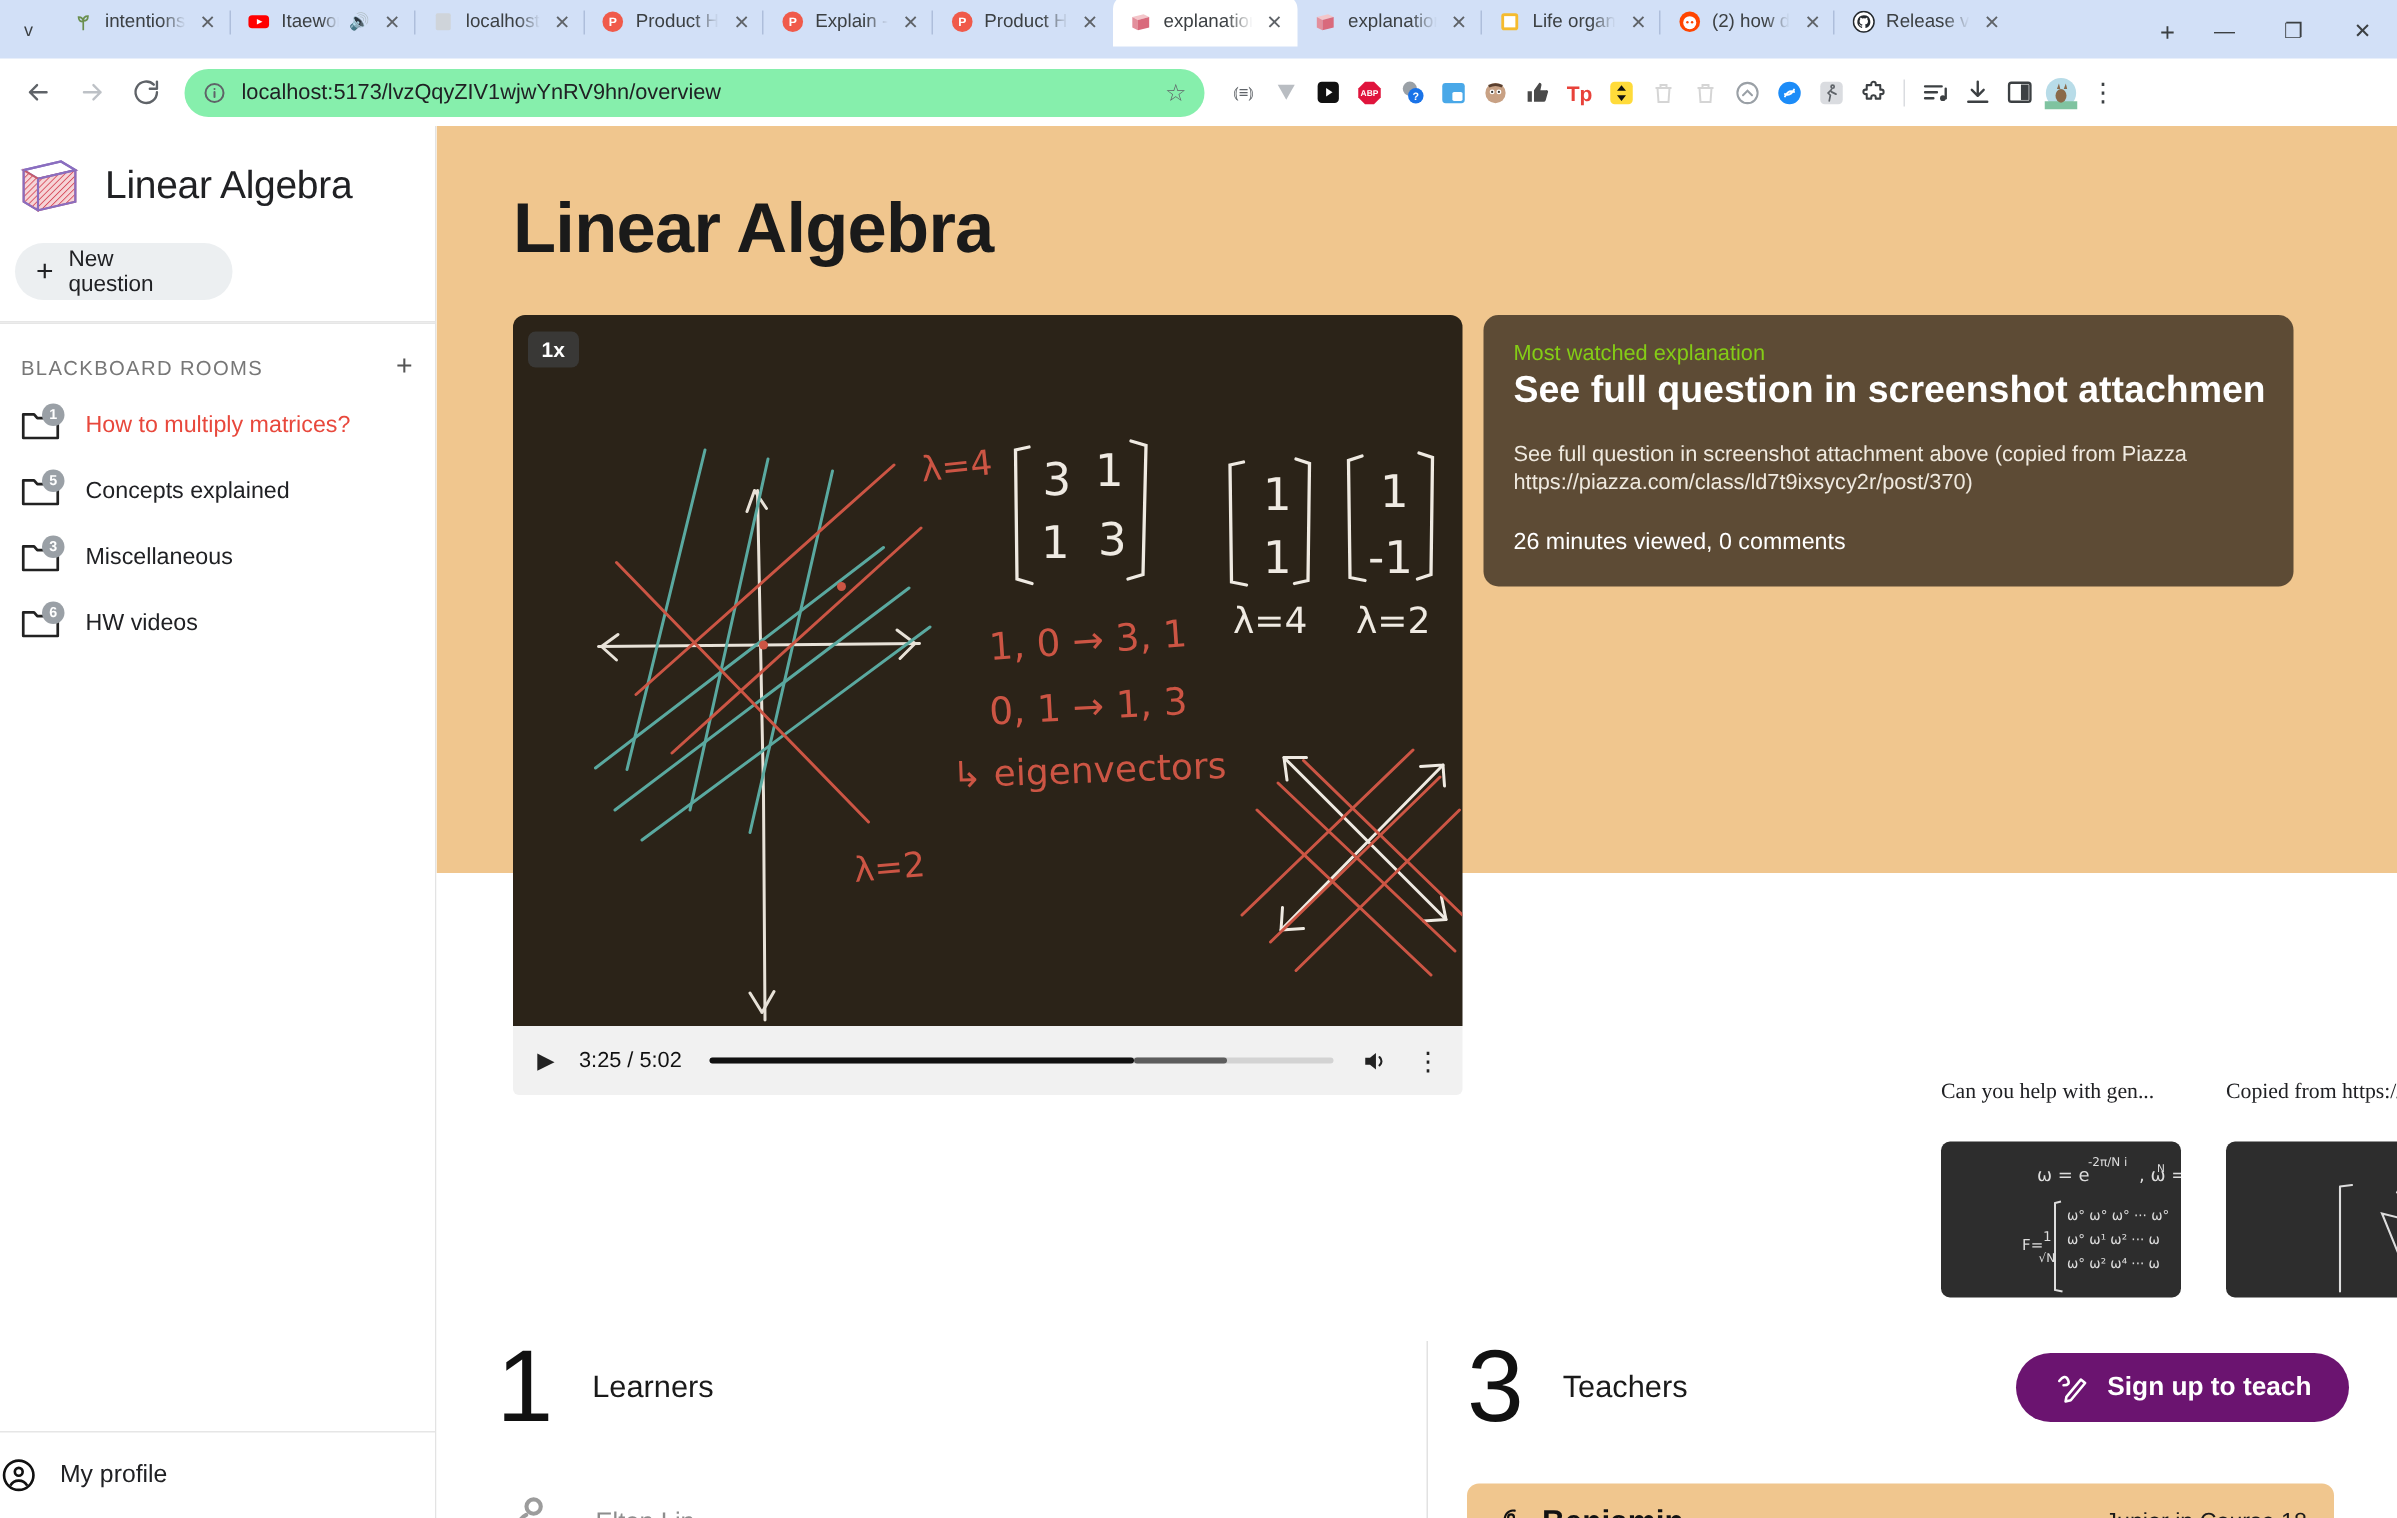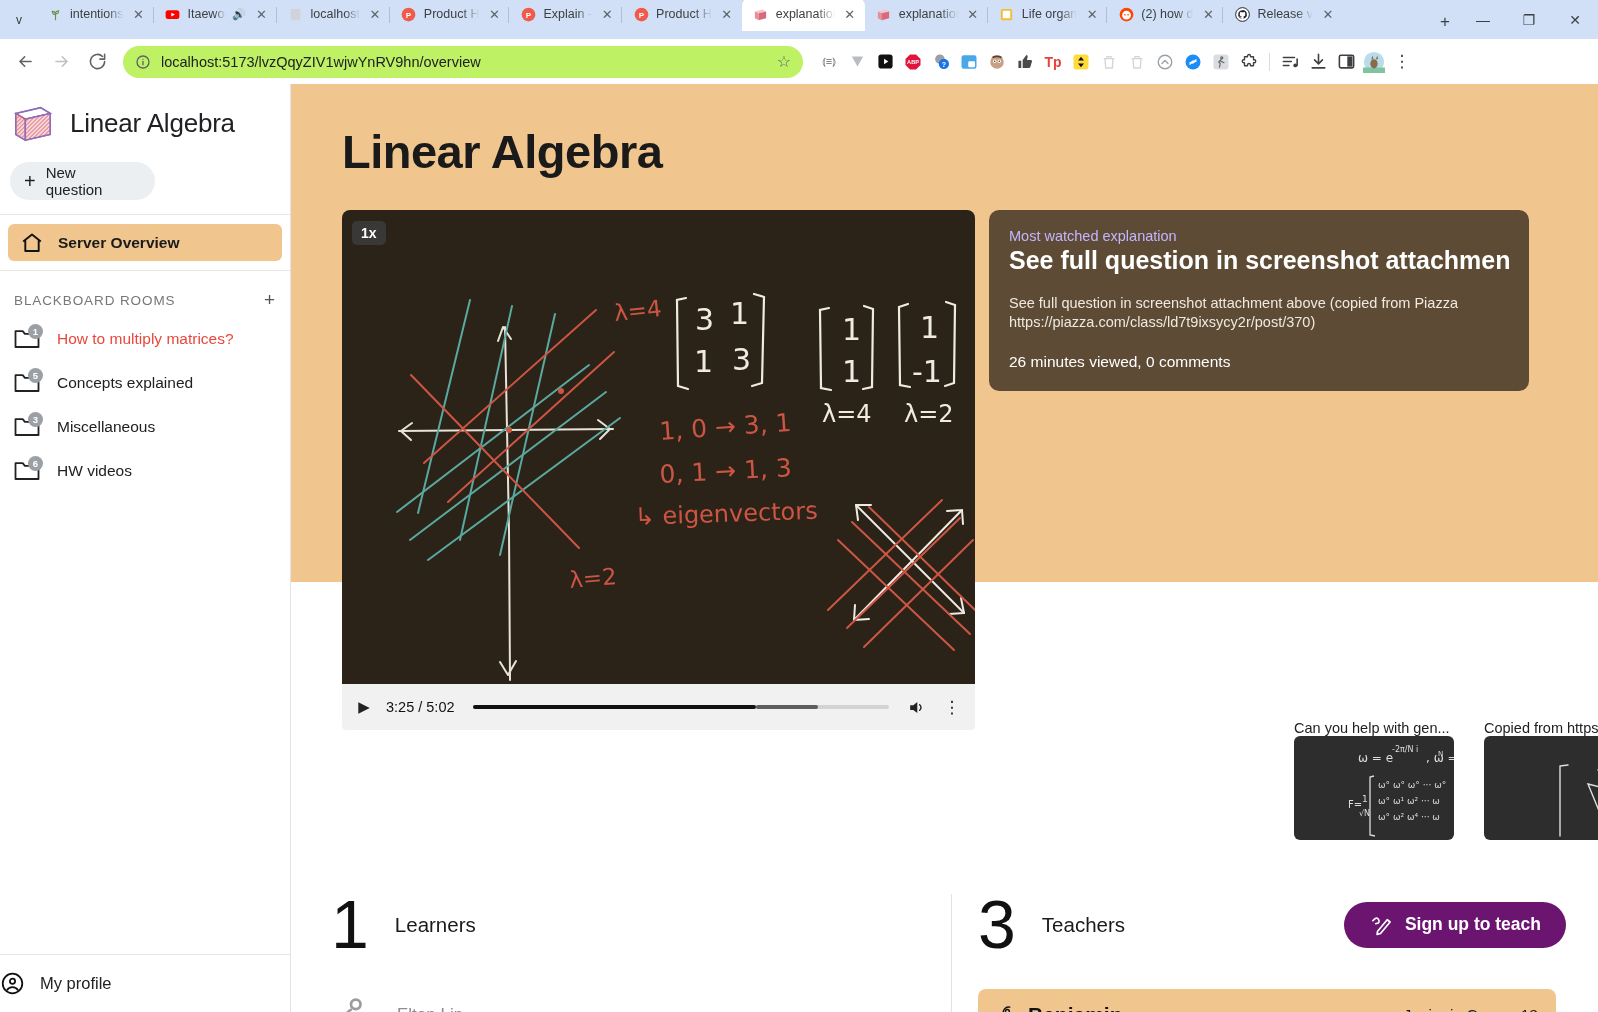--- a/index.html
+++ b/index.html
@@ -35,21 +35,21 @@
   .tab .tclose { width: 16px; flex:0 0 16px; text-align:center; font-size: 13px; color:#5f6368; }
   .tab .tsep { position:absolute; left:-1px; top:10px; height:16px; width:1px; background:#aebedb; }
   .newtab { width: 30px; height: 34px; display:flex; align-items:center; justify-content:center; font-size:17px; color:#3c4043; }
   .wincontrols { display: flex; align-items: center; height: 39px; margin-left: auto; flex: 0 0 auto; }
   .wincontrols div { width: 46px; height: 39px; display:flex; align-items:center; justify-content:center; color:#3c4043; font-size:14px; }
 
   .toolbar { height: 45px; background:#fff; display:flex; align-items:center; padding: 0 8px; flex: 0 0 45px; gap: 2px;}
   .navbtn { width:34px;height:34px;display:flex;align-items:center;justify-content:center;color:#5f6368; }
   .navbtn.dim { color:#bdc1c6; }
   .omnibox {
-    flex:1; height:32px; background:#bef264; border-radius:16px; display:flex; align-items:center;
+    flex:1; height:32px; background:#86efac; border-radius:16px; display:flex; align-items:center;
     padding: 0 12px; gap: 10px; margin: 0 7px; max-width: 680px;
   }
   .omnibox .url { font-size:14.5px; color:#202124; flex:1; white-space:nowrap; overflow:hidden; }
   .ext-icons { display:flex; align-items:center; gap:2px; margin-left:4px; }
   .exti { width:26px;height:26px;display:flex;align-items:center;justify-content:center;font-size:13px;color:#5f6368; position:relative;}
   .vdiv { width:1px;height:18px;background:#dadce0;margin:0 5px; }
 
   
   .app { flex:1; display:flex; min-height:0; background:#fff; }
   .sidebar {
@@ -106,28 +106,28 @@
   .vtime { font-size:14.5px; color:#111; font-variant-numeric: tabular-nums;}
   .vbar { flex:1; height:4px; background:#d3d3d3; border-radius:2px; position:relative; margin:0 6px;}
   .vbar .played { position:absolute;left:0;top:0;bottom:0;width:68%;background:#111;border-radius:2px;}
   .vbar .buffered { position:absolute;left:68%;top:0;bottom:0;width:15%;background:#5d5d5d;border-radius:2px;}
   .vicon { font-size:15px;color:#222;width:22px;text-align:center;}
 
   .mostcard {
     flex:1; margin-right: 42px; background:#5d4b35; border-radius:10px; padding: 18px 20px 20px 20px;
     align-self:flex-start; color:#fff; max-width: 540px;
   }
-  .mostcard .eyebrow { font-size:14.5px; color:#c4b5fd; }
+  .mostcard .eyebrow { font-size:14.5px; color:#84cc16; }
   .mostcard h2 { font-size:25px; font-weight:bold; margin-top:2px; white-space:nowrap; overflow:hidden; }
   .mostcard .desc { font-size:14.5px; color:#efe9df; margin-top:19px; line-height:1.28; }
   .mostcard .stats { font-size:15.5px; color:#fff; margin-top:22px; }
 
   .thumbsrow { position:absolute; left: 1003px; top: 636px; display:flex; gap:30px; }
   .thumb { width:160px; }
-  .thumb .tl { font-size:14.5px; color:#202124; white-space:nowrap; overflow:hidden; text-overflow:clip; margin-bottom:0; }
+  .thumb .tl { font-size:14.5px; color:#202124; white-space:nowrap; overflow:hidden; text-overflow:clip; margin-bottom:24px;font-family:Liberation Serif, serif; }
   .thumb .tbox { width:160px; height:104px; background:#2d2d2d; border-radius:6px; overflow:hidden; position:relative;padding-left:48px; }
 
   .bottom { position:absolute; left:0; right:0; top: 810px; display:flex; }
   .col { flex:1; padding-left: 40px; position:relative; }
   .col.right { border-left:1px solid #e2e2e2; padding-left: 26px; }
   .statrow { display:flex; align-items:center; gap: 26px; }
   .bignum { font-size:68px; line-height:.9; color:#111; font-weight:400;}
   .statlabel { font-size:20.5px; color:#1a1a1a; }
   .pillbtn {
     background:#6b1470; color:#fff; border-radius:24px; height:46px; display:flex;
@@ -450,28 +450,20 @@
         <span class="title">Linear Algebra</span>
       </div>
 
       <div class="newq">
         <span style="font-size:20px;font-weight:300;line-height:1;">+</span>
         <span>New question</span>
       </div>
 
       <div class="sb-divider"></div>
 
-      <div class="sb-active">
-        <span>
-          <svg width="24" height="24" viewBox="0 0 24 24" fill="none" stroke="#111" stroke-width="1.9" stroke-linejoin="round">
-              <path d="M3.2 10.6 12 3.6l8.8 7M5.3 9.6V20h13.4V9.6"></path>
-            </svg>
-        </span>
-        <span>Server Overview</span>
-      </div>
 
       <div class="sb-divider"></div>
 
       <div class="sb-sec">
         <span>BLACKBOARD ROOMS</span>
         <span class="plus">+</span>
       </div>
 
       <div id="roomlist">
           <div class="room highlight">

